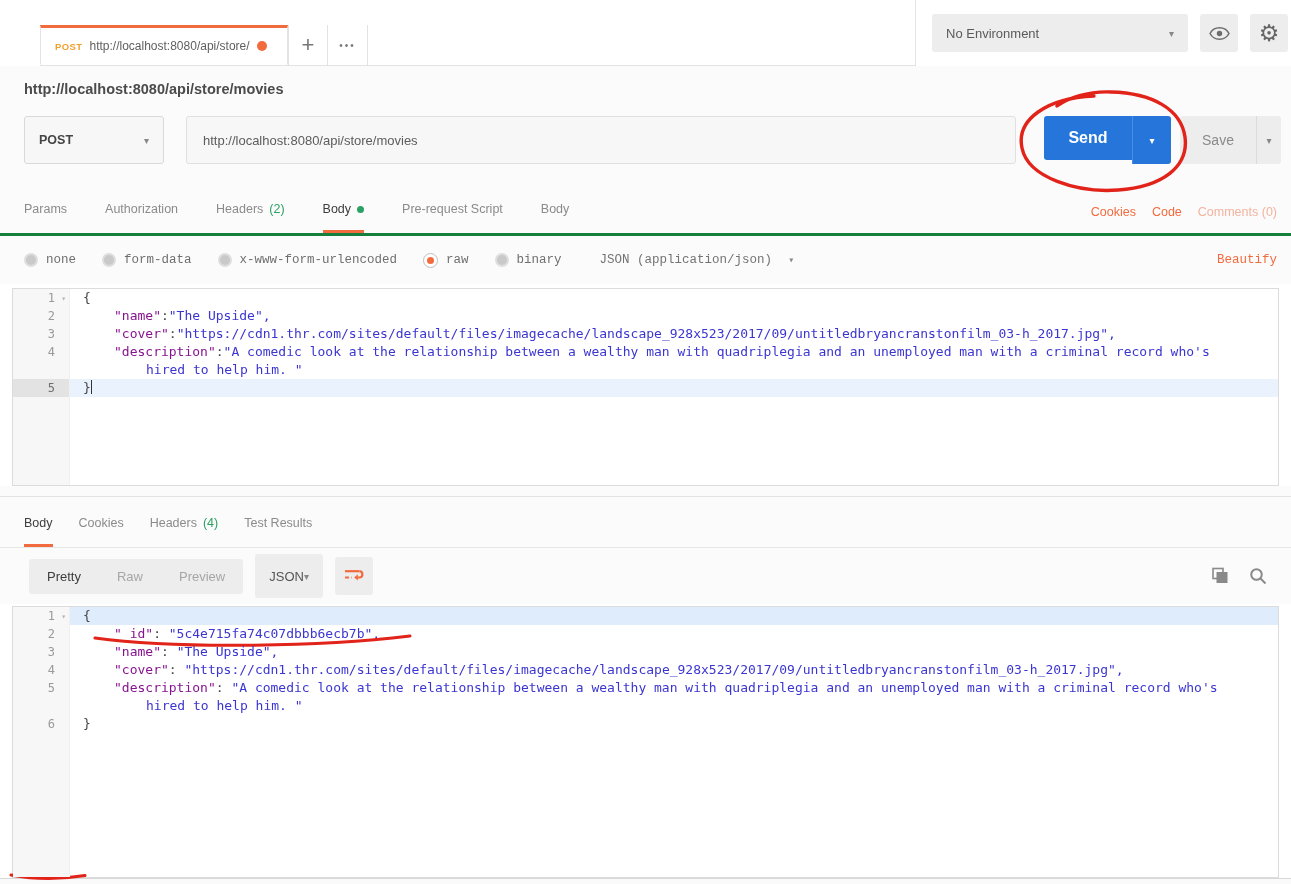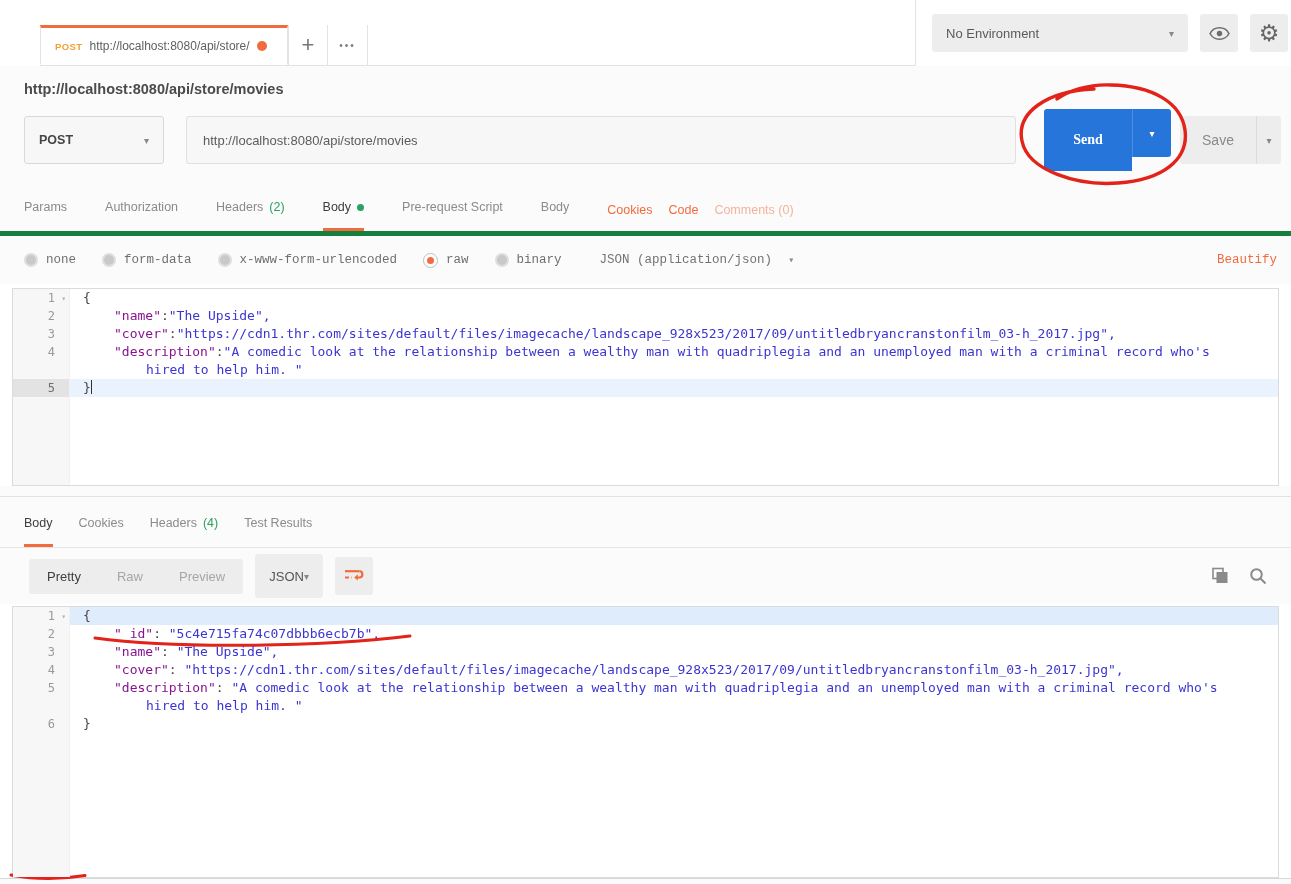--- a/index.html
+++ b/index.html
@@ -39,35 +39,35 @@
   
   .url-row { height:68px; display:flex; align-items:center; padding:0 10px 0 24px; background:#fbfbfb; }
   .method-select { width:140px; height:48px; background:#f7f7f7; border:1px solid #d9d9d9;
                    border-radius:3px; display:flex; align-items:center; justify-content:space-between;
                    padding:0 14px; cursor:pointer; }
   .method-select .m-lbl { font-size:12.5px; font-weight:bold; color:#454545; }
   .url-input { flex:1; height:48px; margin-left:22px; background:#f7f7f7; border:1px solid #e0e0e0;
                border-radius:3px; padding:0 16px; font-size:13px; color:#5c5c5c;
                font-family:"Liberation Sans", sans-serif; outline:none; }
   .send-wrap { position:relative; display:flex; margin-left:28px; }
-  .btn-send { width:88px; height:62px; background:#2575DB; color:#fff; font-size:14px; font-weight:bold;
-              border:none; border-radius:3px 0 0 3px; cursor:pointer;font-family:Liberation Serif, serif; }
+  .btn-send { width:88px; height:44px; background:#2575DB; color:#fff; font-size:16px; font-weight:bold;
+              border:none; border-radius:3px 0 0 3px; cursor:pointer; }
   .btn-send-caret { width:39px; height:48px; background:#2575DB; border-left:1px solid #4a8de2;
                     border-radius:0 3px 3px 0; display:flex; align-items:center; justify-content:center;
                     cursor:pointer; }
   .btn-send-caret .caret { color:#fff; }
   .save-wrap { display:flex; margin-left:9px; }
   .btn-save { width:76px; height:48px; background:#ededed; color:#8a8a8a; font-size:14px;
               border:none; border-radius:3px 0 0 3px; cursor:pointer; }
   .btn-save-caret { width:25px; height:48px; background:#ededed; border-left:1px solid #dcdcdc;
                     border-radius:0 3px 3px 0; display:flex; align-items:center; justify-content:center; cursor:pointer; }
 
   
-  .req-tabs-row { height:62px; display:flex; align-items:flex-end;
-                  border-bottom:5px solid #15803d; padding:0 14px 0 24px; background:#fbfbfb; }
+  .req-tabs-row { height:62px; display:flex; justify-content:space-between; align-items:flex-end;
+                  border-bottom:3px solid #15803d; padding:0 14px 0 24px; background:#fbfbfb; }
   .rtabs { display:flex; }
   .rtab { font-size:12.5px; color:#8b8b8b; padding:0 0 14px 0; margin-right:38px;
           border-bottom:3px solid transparent; cursor:pointer; display:flex; align-items:center; gap:6px; }
   .rtab.active { color:#3c3c3c; border-bottom-color:#F26B3E; }
   .count-green { color:#2BA163; }
   .dot-green { width:7px; height:7px; border-radius:50%; background:#2BA163; display:inline-block; }
   .rlinks { display:flex; gap:16px; padding-bottom:14px; }
   .rlink { font-size:12.5px; color:#F26B3E; cursor:pointer; }
   .rlink.muted { color:#f2b39e; }
 

